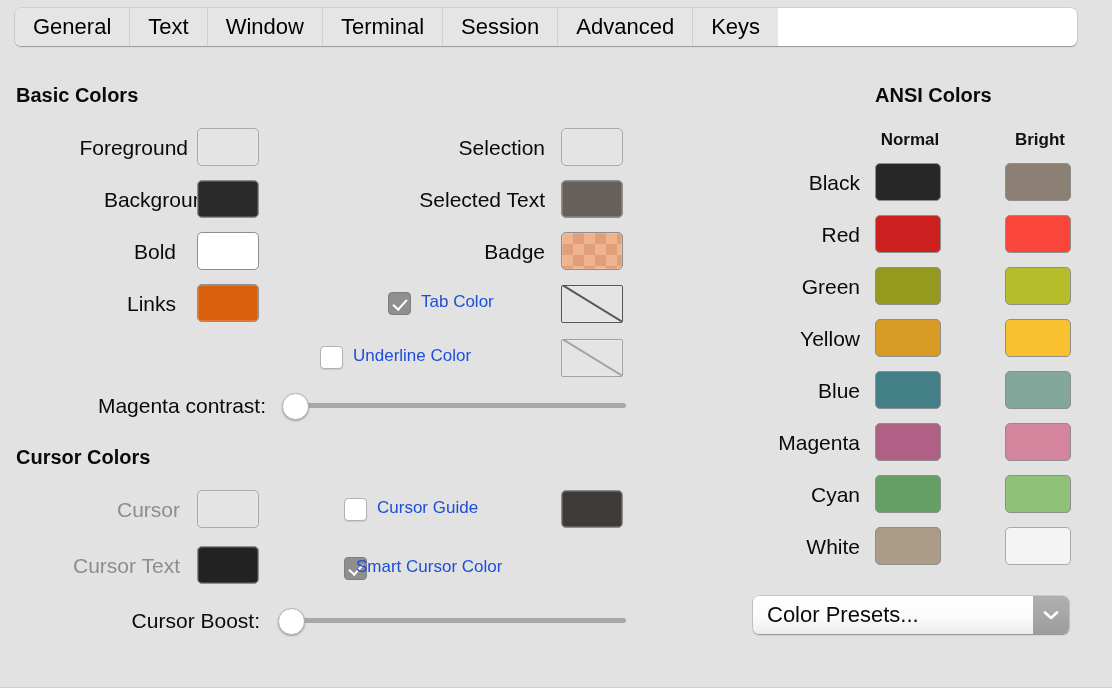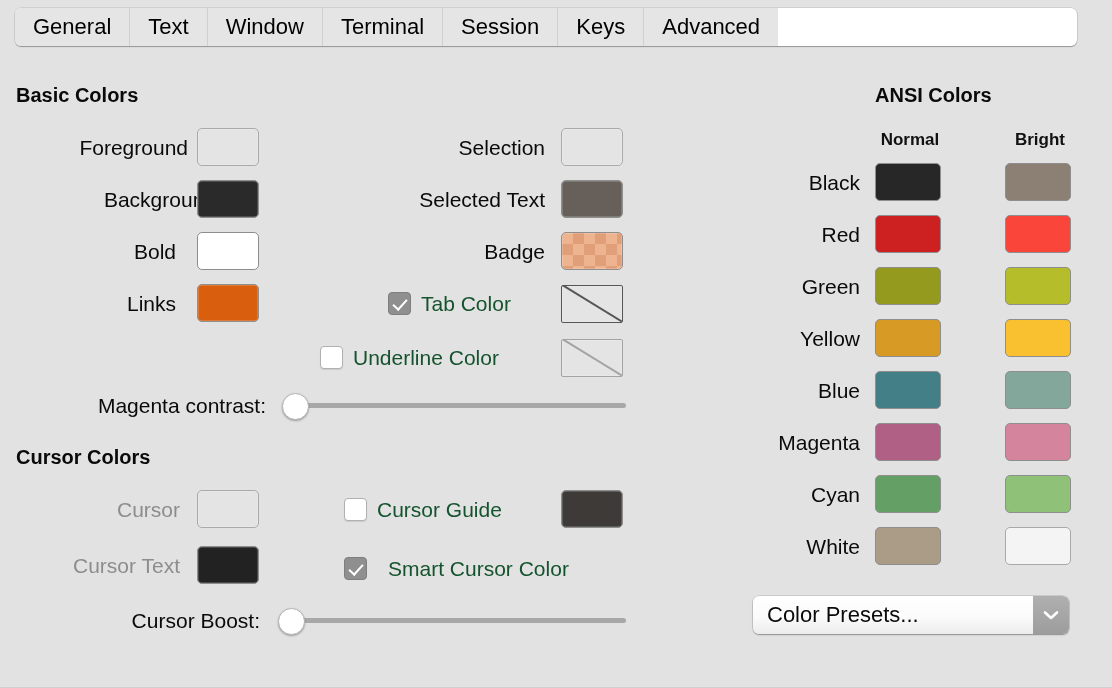--- a/index.html
+++ b/index.html
@@ -137,22 +137,22 @@
     left: 7px;
     top: 3px;
     width: 6px;
     height: 12px;
     border: solid #ffffff;
     border-width: 0 2.6px 2.6px 0;
     transform: rotate(42deg);
   }
   .check-label {
     position: absolute;
-    font-size: 21px;
-    color: #14532d;
+    font-size: 17px;
+    color: #1d4ed8;
     white-space: nowrap;
     text-align: center;
   }
 
   
   .slider-track {
     position: absolute;
     height: 5px;
     border-radius: 2.5px;
     background: #a8a8a8;
@@ -236,22 +236,22 @@
 </style>
 </head>
 <body>
 
 <div class="tabbar">
   <div class="tab">General</div>
   <div class="tab">Text</div>
   <div class="tab">Window</div>
   <div class="tab">Terminal</div>
   <div class="tab">Session</div>
+  <div class="tab">Advanced</div>
   <div class="tab">Keys</div>
-  <div class="tab">Advanced</div>
 </div>
 
 <div class="section-title" style="left:16px; top:84px;">Basic Colors</div>
 
 <div class="row-label" style="left:0px; top:136px; width:176px;padding-left:12px;">Foreground</div>
 <div class="row-label" style="left:0px; top:188px; width:176px;padding-left:40px;">Background</div>
 <div class="row-label" style="left:0px; top:240px; width:176px;">Bold</div>
 <div class="row-label" style="left:0px; top:292px; width:176px;">Links</div>
 
 <div class="swatch empty" style="left:197px; top:128px;"></div>
@@ -289,21 +289,21 @@
 <div class="row-label disabled" style="left:0px; top:554px; width:180px;">Cursor Text</div>
 
 <div class="swatch empty" style="left:197px; top:490px;"></div>
 <div class="swatch" style="left:197px; top:546px; background:#222222;"></div>
 
 <div class="checkbox off" style="left:344px; top:498px;"></div>
 <div class="check-label" style="left:377px; top:498px;">Cursor Guide</div>
 <div class="swatch" style="left:561px; top:490px; background:#3d3a37;"></div>
 
 <div class="checkbox on" style="left:344px; top:557px;"></div>
-<div class="check-label" style="left:388px; top:557px;">Smart Cursor Color</div>
+<div class="check-label" style="left:356px; top:557px;">Smart Cursor Color</div>
 
 <div class="row-label" style="left:0px; top:609px; width:260px;">Cursor Boost:</div>
 <div class="slider-track" style="left:284px; top:618px; width:342px;"></div>
 <div class="slider-knob" style="left:278px; top:608px;"></div>
 
 <div class="section-title" style="left:875px; top:84px;">ANSI Colors</div>
 
 <div class="ansi-colhead" style="left:842px; top:130px; width:136px;">Normal</div>
 <div class="ansi-colhead" style="left:972px; top:130px; width:136px;">Bright</div>
 

